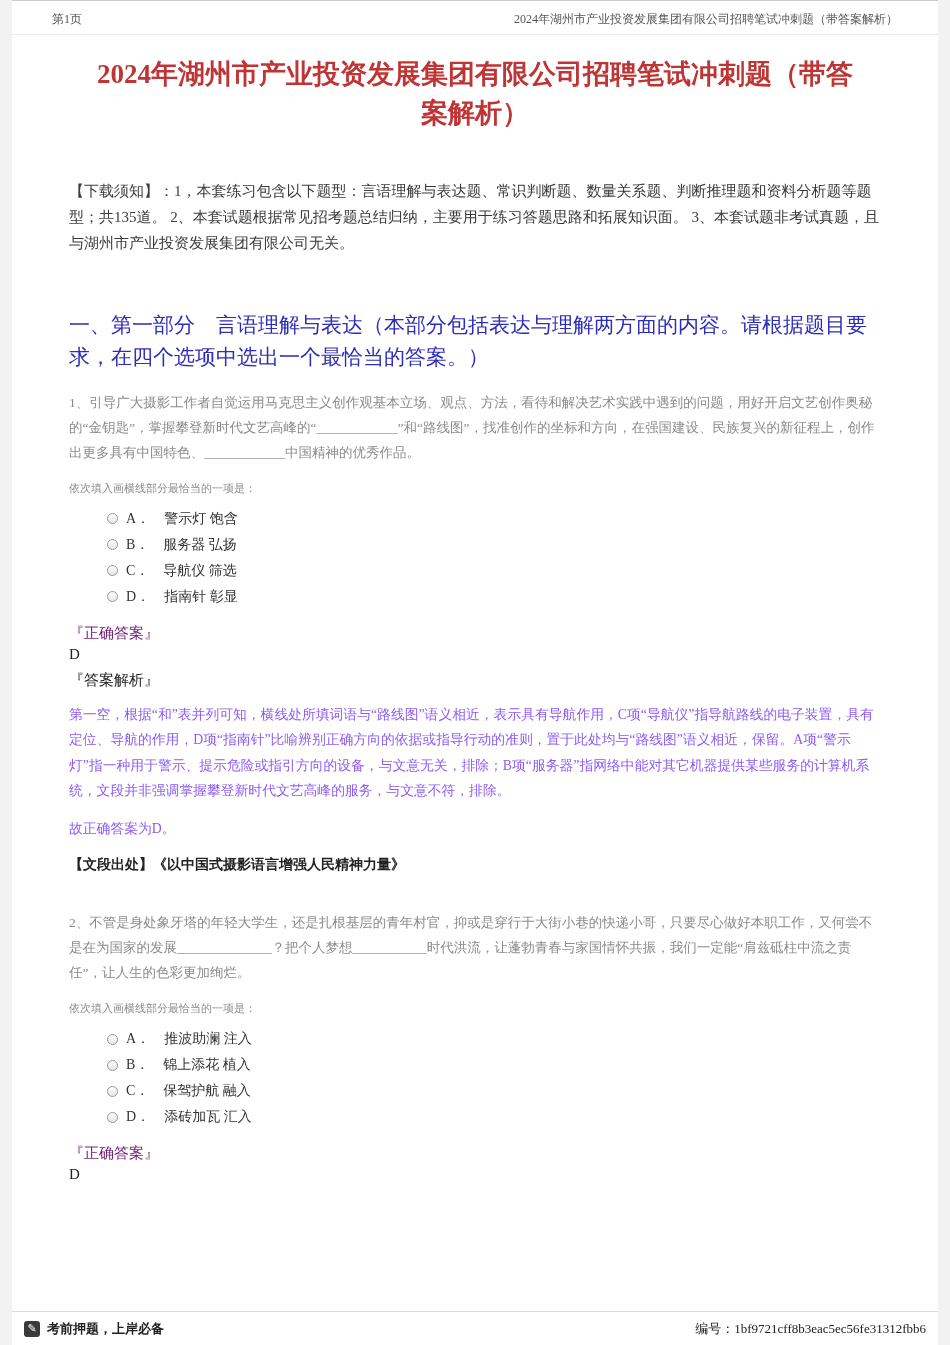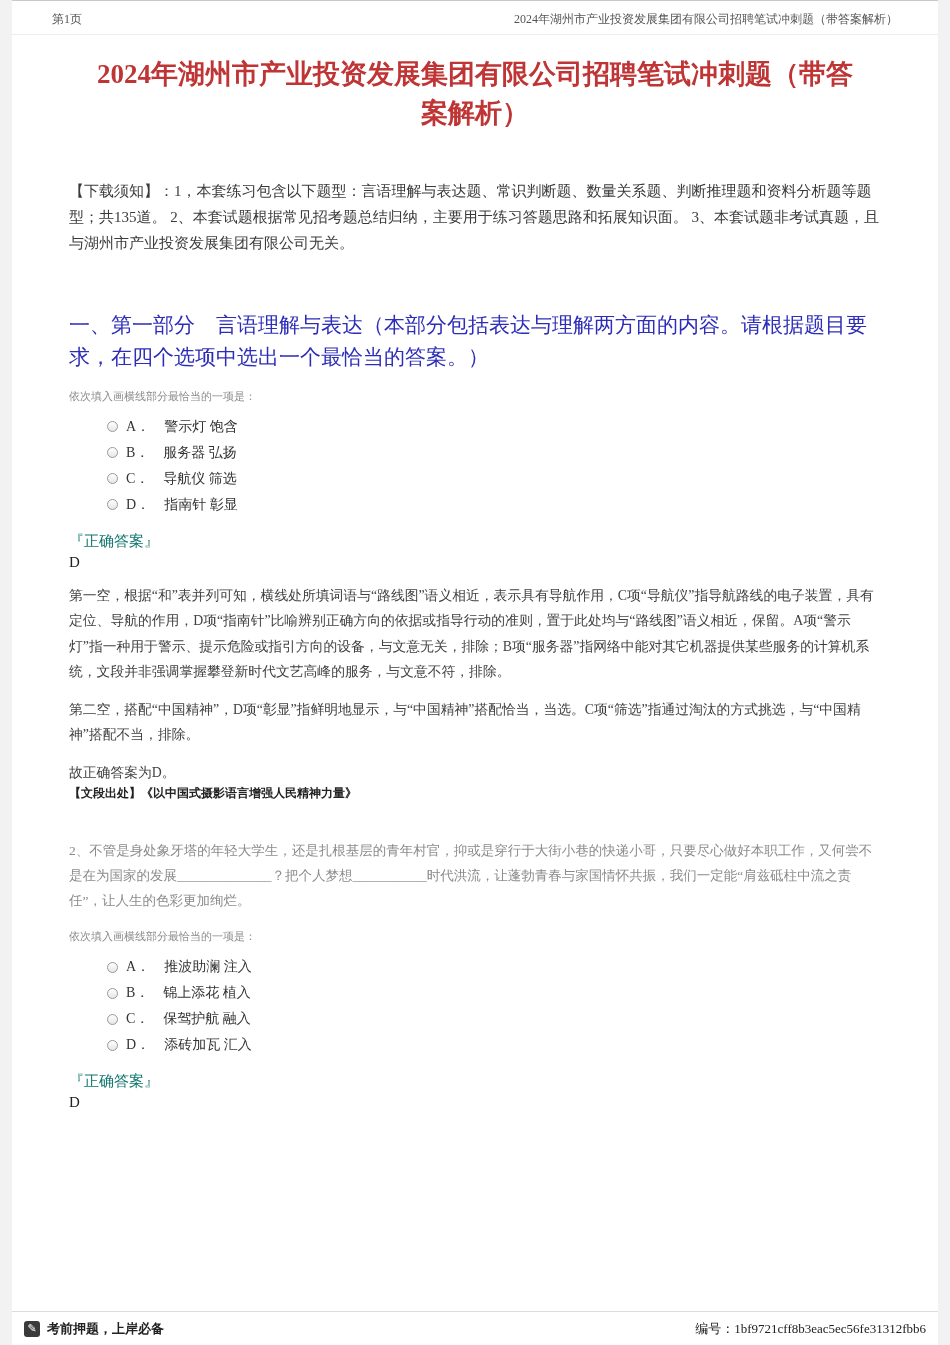--- a/index.html
+++ b/index.html
@@ -71,31 +71,32 @@
     height: 11px;
     border: 1px solid #999;
     border-radius: 50%;
     background: linear-gradient(#ffffff, #e6e6e6);
     margin-right: 8px;
     flex: 0 0 auto;
     cursor: pointer;
   }
   .opt-label { font-size: 14px; color: #333; margin-right: 14px; }
   .opt-text  { font-size: 14px; color: #333; }
-  .ans-label { margin-top: 14px; font-size: 15px; color: #0f766e; }
+  .ans-label { margin-top: 14px; font-size: 15px; color: #701a75; }
   .ans-value { margin-top: 3px; font-size: 15px; color: #222; }
   .analysis-label { margin-top: 8px; font-size: 15px; color: #222; }
   .analysis-p {
     margin-top: 12px;
     font-size: 13.8px;
     line-height: 1.85;
-    color: #404040;
+    color: #8b5cf6;
   }
   .source {
-    font-size: 12px;
+    margin-top: 15px;
+    font-size: 14px;
     font-weight: bold;
     color: #222;
   }
   .question-2 { margin-top: 37px; }
   .doc-footer {
     position: absolute;
     left: 0; right: 0; bottom: 0;
     height: 34px;
     display: flex;
     align-items: center;
@@ -131,20 +132,21 @@
 
   <div class="content">
 
     <h1 class="doc-title">2024年湖州市产业投资发展集团有限公司招聘笔试冲刺题（带答案解析）</h1>
 
     <p class="notice">【下载须知】：1，本套练习包含以下题型：言语理解与表达题、常识判断题、数量关系题、判断推理题和资料分析题等题型；共135道。 2、本套试题根据常见招考题总结归纳，主要用于练习答题思路和拓展知识面。 3、本套试题非考试真题，且与湖州市产业投资发展集团有限公司无关。</p>
 
     <h2 class="section-heading">一、第一部分　言语理解与表达（本部分包括表达与理解两方面的内容。请根据题目要求，在四个选项中选出一个最恰当的答案。）</h2>
 
     <section>
+      <p class="stem">1、引导广大摄影工作者自觉运用马克思主义创作观基本立场、观点、方法，看待和解决艺术实践中遇到的问题，用好开启文艺创作奥秘的“金钥匙”，掌握攀登新时代文艺高峰的“____________”和“路线图”，找准创作的坐标和方向，在强国建设、民族复兴的新征程上，创作出更多具有中国特色、____________中国精神的优秀作品。</p>
       <p class="prompt">依次填入画横线部分最恰当的一项是：</p>
 
       <div class="options">
         <div class="option">
           <span class="radio"></span>
           <span class="opt-label">A．</span>
           <span class="opt-text">警示灯 饱含</span>
         </div>
         <div class="option">
           <span class="radio"></span>
@@ -159,22 +161,22 @@
         <div class="option">
           <span class="radio"></span>
           <span class="opt-label">D．</span>
           <span class="opt-text">指南针 彰显</span>
         </div>
       </div>
 
       <p class="ans-label">『正确答案』</p>
       <p class="ans-value">D</p>
 
+      <p class="analysis-label">『答案解析』</p>
       <p class="analysis-p">第一空，根据“和”表并列可知，横线处所填词语与“路线图”语义相近，表示具有导航作用，C项“导航仪”指导航路线的电子装置，具有定位、导航的作用，D项“指南针”比喻辨别正确方向的依据或指导行动的准则，置于此处均与“路线图”语义相近，保留。A项“警示灯”指一种用于警示、提示危险或指引方向的设备，与文意无关，排除；B项“服务器”指网络中能对其它机器提供某些服务的计算机系统，文段并非强调掌握攀登新时代文艺高峰的服务，与文意不符，排除。</p>
-      <p class="analysis-p">第二空，搭配“中国精神”，D项“彰显”指鲜明地显示，与“中国精神”搭配恰当，当选。C项“筛选”指通过淘汰的方式挑选，与“中国精神”搭配不当，排除。</p>
       <p class="analysis-p">故正确答案为D。</p>
 
       <p class="source">【文段出处】《以中国式摄影语言增强人民精神力量》</p>
     </section>
 
     <section class="question-2">
       <p class="stem">2、不管是身处象牙塔的年轻大学生，还是扎根基层的青年村官，抑或是穿行于大街小巷的快递小哥，只要尽心做好本职工作，又何尝不是在为国家的发展______________？把个人梦想___________时代洪流，让蓬勃青春与家国情怀共振，我们一定能“肩兹砥柱中流之责任”，让人生的色彩更加绚烂。</p>
       <p class="prompt">依次填入画横线部分最恰当的一项是：</p>
 
       <div class="options">

